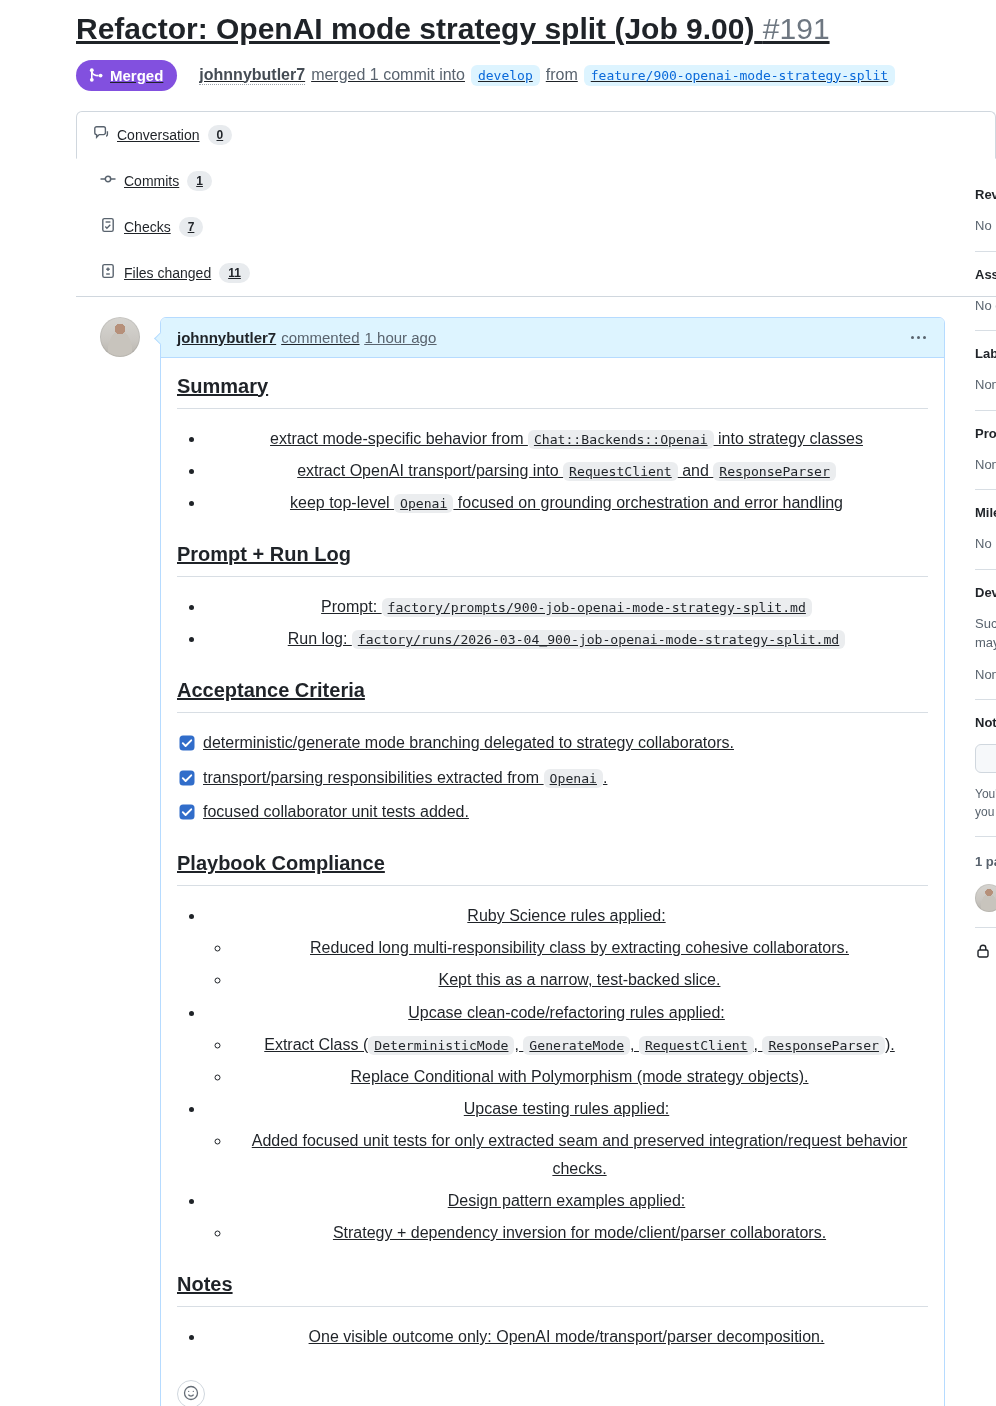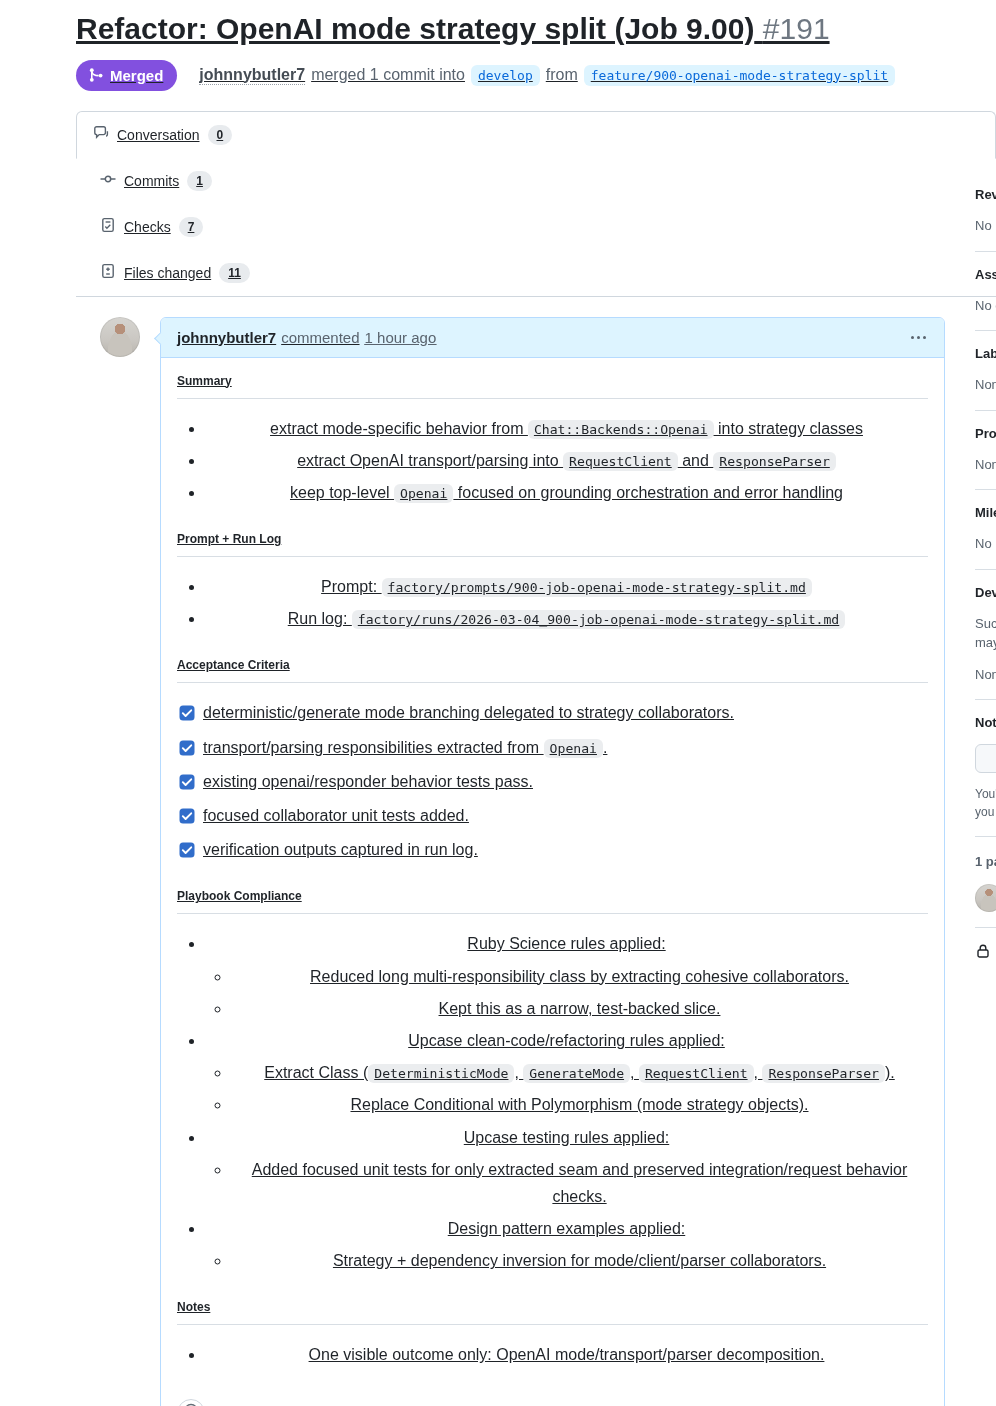--- a/index.html
+++ b/index.html
@@ -43,21 +43,21 @@
   }
   .comment { margin-left:60px; width:785px; border:1px solid #b6dbff; border-radius:6px; background:#fff; position:relative; }
   .comment-caret { position:absolute; left:-5px; top:16px; width:9px; height:9px; background:#ddf4ff; border-left:1px solid #b6dbff; border-bottom:1px solid #b6dbff; transform:rotate(45deg); }
   .comment-header { background:#ddf4ff; border-bottom:1px solid #b6dbff; border-radius:5px 5px 0 0; padding:11px 16px; font-size:15px; color:#59636e; display:flex; align-items:center; }
   .comment-header .author { font-weight:700; color:#1f2328; margin-right:5px; cursor:pointer; }
   .comment-header .time { text-decoration:underline; margin-left:5px; cursor:pointer; color:#59636e; }
   .kebab { margin-left:auto; color:#59636e; cursor:pointer; display:flex; gap:3px; align-items:center; padding:0 2px; }
   .kebab i { width:3px; height:3px; border-radius:50%; background:#59636e; display:block; }
 
   .comment-body { padding:8px 16px 8px 16px; font-size:16px; line-height:1.7; color:#1f2328; }
-  .comment-body h2 { font-size:12px; font-weight:600; line-height:1.25; margin:26px 0 16px; padding-bottom:9px; border-bottom:1px solid #d8dee4; }
+  .comment-body h2 { font-size:20px; font-weight:600; line-height:1.25; margin:26px 0 16px; padding-bottom:9px; border-bottom:1px solid #d8dee4; }
   .comment-body h2:first-child { margin-top:8px; }
   ul.bullet-list { list-style:disc; padding-left:28px; margin-bottom:16px;text-align:center; }
   ul.bullet-list > li { margin-top:5px; }
   ul.sub-list { list-style:circle; padding-left:26px; }
   ul.sub-list > li { margin-top:5px; }
   ul.task-list { list-style:none; padding-left:2px; margin-bottom:16px; }
   ul.task-list > li { margin:7px 0; }
   .checkbox { display:inline-block; width:16px; height:16px; vertical-align:-3px; margin-right:8px; cursor:pointer; }
   .checkbox svg { display:block; }
   code.cs { font-family:"DejaVu Sans Mono", monospace; font-size:82%; background:rgba(175,184,193,.25); border-radius:6px; padding:2px 6px; white-space:pre-wrap; }
@@ -196,29 +196,21 @@
                   <rect x="0.5" y="0.5" width="15" height="15" rx="3.5" fill="#316dca"></rect>
                   <path d="M3.8 8.2 L6.6 11 L12.2 5.3" stroke="#fff" stroke-width="1.9" fill="none" stroke-linecap="round" stroke-linejoin="round"></path>
                 </svg></span>deterministic/generate mode branching delegated to strategy collaborators.</li>
             <li><span class="checkbox"><svg width="16" height="16" viewBox="0 0 16 16">
                   <rect x="0.5" y="0.5" width="15" height="15" rx="3.5" fill="#316dca"></rect>
                   <path d="M3.8 8.2 L6.6 11 L12.2 5.3" stroke="#fff" stroke-width="1.9" fill="none" stroke-linecap="round" stroke-linejoin="round"></path>
                 </svg></span>transport/parsing responsibilities extracted from <code class="cs">Openai</code>.</li>
             <li><span class="checkbox"><svg width="16" height="16" viewBox="0 0 16 16">
                   <rect x="0.5" y="0.5" width="15" height="15" rx="3.5" fill="#316dca"></rect>
                   <path d="M3.8 8.2 L6.6 11 L12.2 5.3" stroke="#fff" stroke-width="1.9" fill="none" stroke-linecap="round" stroke-linejoin="round"></path>
-                </svg></span>existing openai/responder behavior tests pass.</li>
-            <li><span class="checkbox"><svg width="16" height="16" viewBox="0 0 16 16">
-                  <rect x="0.5" y="0.5" width="15" height="15" rx="3.5" fill="#316dca"></rect>
-                  <path d="M3.8 8.2 L6.6 11 L12.2 5.3" stroke="#fff" stroke-width="1.9" fill="none" stroke-linecap="round" stroke-linejoin="round"></path>
                 </svg></span>focused collaborator unit tests added.</li>
-            <li><span class="checkbox"><svg width="16" height="16" viewBox="0 0 16 16">
-                  <rect x="0.5" y="0.5" width="15" height="15" rx="3.5" fill="#316dca"></rect>
-                  <path d="M3.8 8.2 L6.6 11 L12.2 5.3" stroke="#fff" stroke-width="1.9" fill="none" stroke-linecap="round" stroke-linejoin="round"></path>
-                </svg></span>verification outputs captured in run log.</li>
           </ul>
           <h2>Playbook Compliance</h2>
           <ul class="bullet-list">
             <li>Ruby Science rules applied:<ul class="sub-list">
                 <li>Reduced long multi-responsibility class by extracting cohesive collaborators.</li>
                 <li>Kept this as a narrow, test-backed slice.</li>
               </ul></li>
             <li>Upcase clean-code/refactoring rules applied:<ul class="sub-list">
                 <li>Extract Class (<code class="cs">DeterministicMode</code>, <code class="cs">GenerateMode</code>, <code class="cs">RequestClient</code>, <code class="cs">ResponseParser</code>).</li>
                 <li>Replace Conditional with Polymorphism (mode strategy objects).</li>

